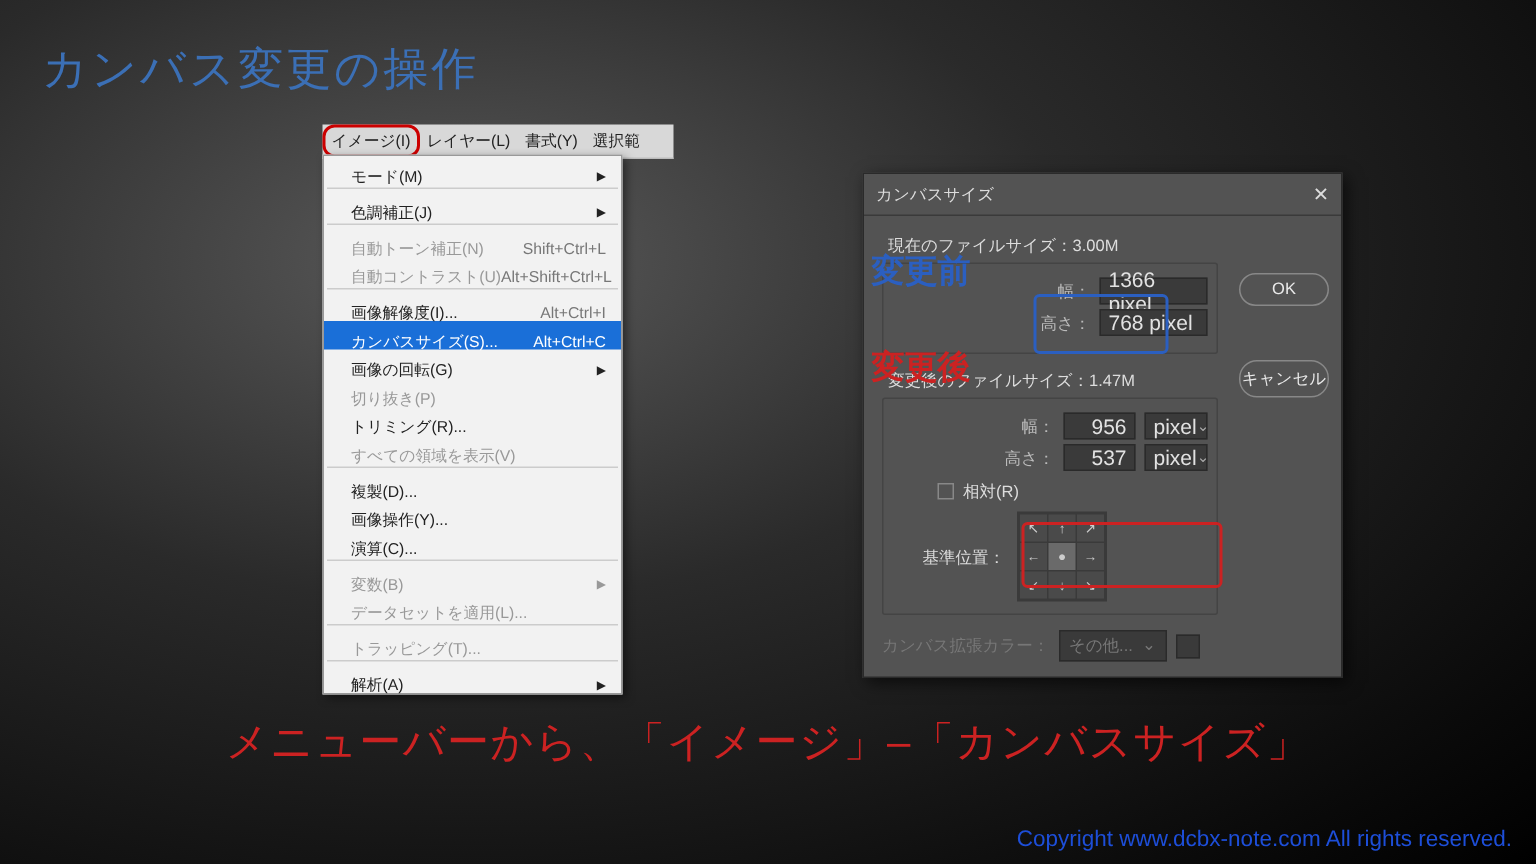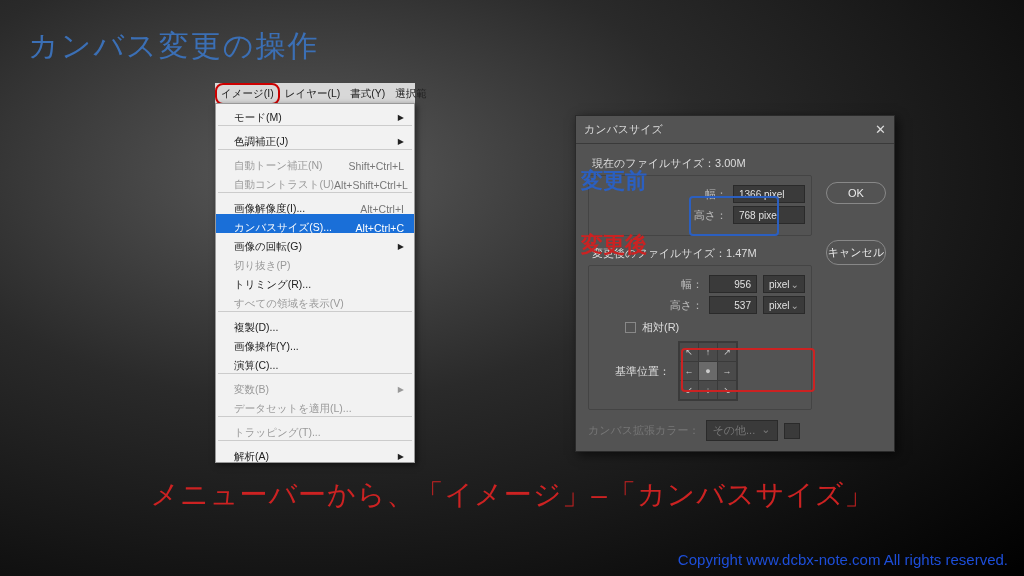--- a/index.html
+++ b/index.html
@@ -35,21 +35,21 @@
     right: 16px;
     font-size: 15px;
     color: #1d4ed8;
   }
 
   
   .menubar {
     position: absolute;
     left: 215px;
     top: 83px;
-    width: 200px;
+    width: 234px;
     background: #d8d8d8;
     font-size: 10.5px;
     color: #222;
     display: flex;
     border-bottom: 1px solid #bbb;
   }
   .menubar span { padding: 4px 5px; white-space: nowrap;}
   .menubar span:first-child {
     border: 2px solid #c00; border-radius: 8px;
     padding: 2px 4px;
@@ -112,21 +112,21 @@
   .group-box {
     border: 1px solid #444; border-radius: 2px;
     padding: 6px 6px 8px 6px;
     margin-bottom: 6px;
     position: relative;
   }
   .kvrow { display: flex; align-items: center; gap: 6px; margin: 3px 0; justify-content: flex-end;}
   .klabel { color: #bbb; width: 36px; text-align: right;}
   .valbox, .inputbox, .unitbox {
     background: #3a3a3a; border: 1px solid #2a2a2a;
-    padding: 2px 5px; font-size: 10px; color: #e2e2e2;
+    padding: 2px 5px; font-size: 14px; color: #e2e2e2;
     height: 18px; display: flex; align-items: center;
   }
   .valbox { width: 72px; }
   .inputbox { width: 48px; text-align: right; justify-content: flex-end;}
   .unitbox { width: 42px; justify-content: space-between;}
   .unitbox::after { content: "⌄"; font-size: 10px; color: #aaa;}
   .chk { display: flex; align-items: center; gap: 6px; margin: 6px 0 0 30px;}
   .chkbox { width: 11px; height: 11px; border: 1px solid #888; display:inline-block;}
   .anchor-row { display:flex; align-items:center; gap:8px; margin:6px 0 0 20px;}
   .anchor {

